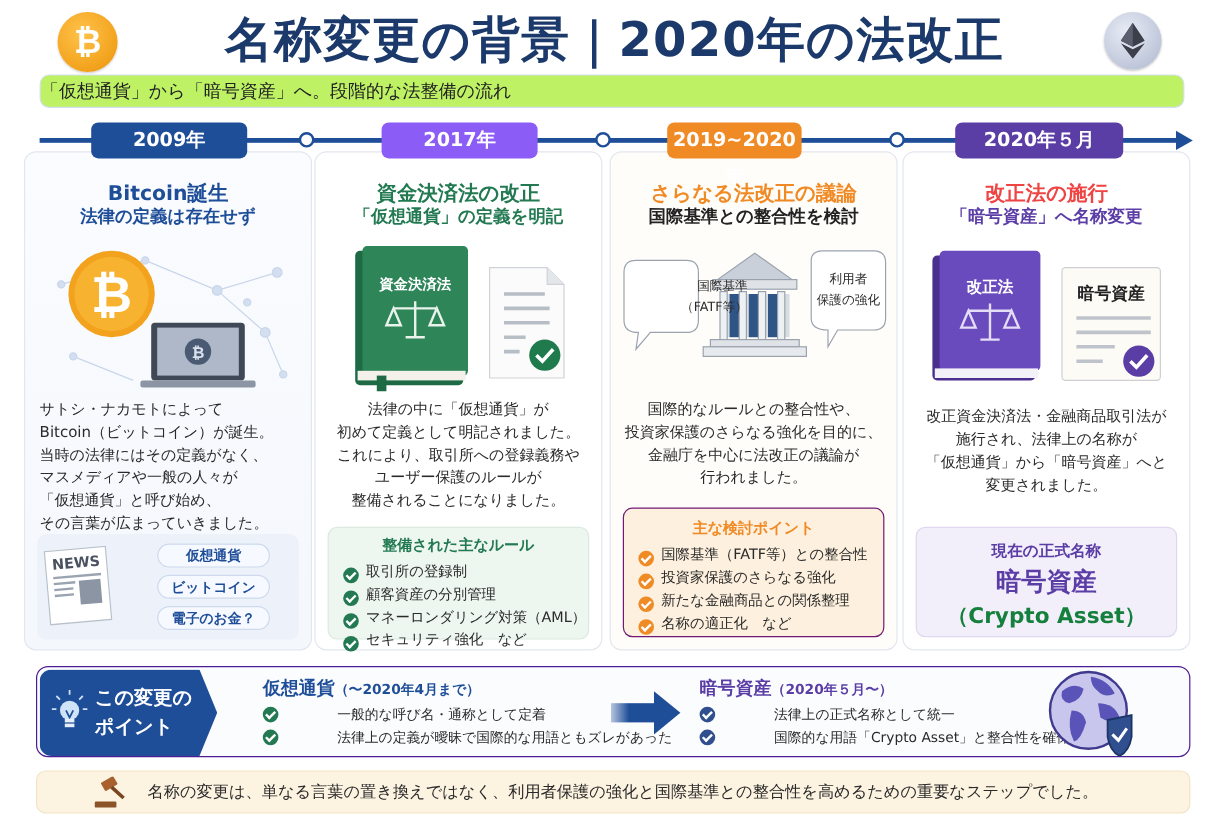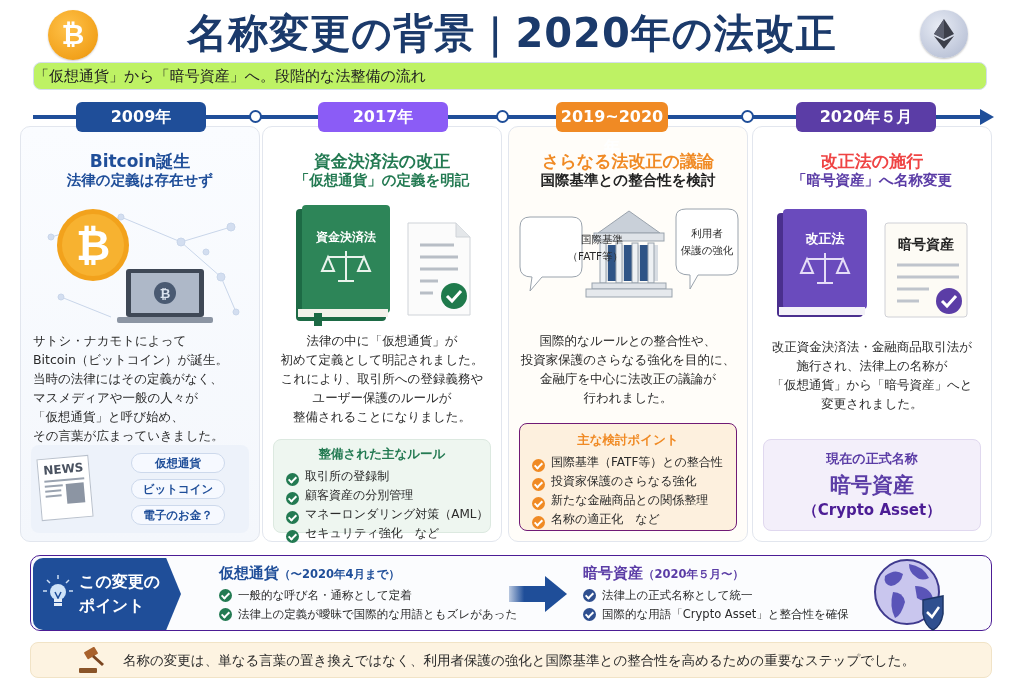--- a/index.html
+++ b/index.html
@@ -102,21 +102,21 @@
   .points-label {
     position: absolute; left: 2px; top: 2px; width: 148px; height: 72px;
     background: #1f4e99; border-radius: 10px 0 0 10px;
     clip-path: polygon(0 0, 90% 0, 100% 50%, 90% 100%, 0 100%);
     color: #fff; font-weight: bold; font-size: 16px; line-height: 24px;
   }
   .points-label .txt { position: absolute; left: 46px; top: 12px; white-space: pre-line; }
   .pt-title { font-size: 15px; font-weight: bold; }
   .pt-title small { font-size: 11.5px; font-weight: bold; }
   .pt-list { list-style: none; margin-top: 3px; }
-  .pt-list li { font-size: 11.5px; line-height: 19px; display: flex; align-items: center; }
+  .pt-list li { font-size: 11.5px; line-height: 19px; display: flex; align-items: center; gap: 43px; }
 
   .conclusion {
     position: absolute; left: 30px; top: 642px; width: 962px; height: 36px;
     background: #fdf3e1; border: 1px solid #f1e3c6; border-radius: 8px;
     font-size: 13.5px; line-height: 34px; color: #2a2a2a;
   }
 </style>
 </head>
 <body>
 
@@ -328,21 +328,21 @@
     <circle cx="176" cy="98" r="13" fill="#5b3da6"></circle>
     <path d="M169 98 L174 103 L183 93" stroke="#fff" stroke-width="3" fill="none"></path>
   </svg>
   <div class="card-body center" style="top:210px">改正資金決済法・金融商品取引法が
 施行され、法律上の名称が
 「仮想通貨」から「暗号資産」へと
 変更されました。</div>
   <div class="subbox" style="top:312px;height:92px;background:#f3effa;border:1px solid #e0d8ef;text-align:center;">
     <div style="font-size:13px;font-weight:bold;color:#5b3da6;margin-top:10px">現在の正式名称</div>
     <div style="font-size:21px;font-weight:bold;color:#5b3da6;margin-top:3px">暗号資産</div>
-    <div style="font-size:15px;font-weight:bold;color:#4c1d95;margin-top:2px">（Crypto Asset）</div>
+    <div style="font-size:18px;font-weight:bold;color:#15803d;margin-top:2px">（Crypto Asset）</div>
   </div>
 </div>
 <div class="year-badge" style="left:796px;width:140px;background:#5b3da6">2020年５月</div>
 
 <div class="points">
   <div class="points-label">
     <svg class="abs" style="left:10px;top:16px" width="30" height="40" viewBox="0 0 30 40">
       <g stroke="#cfe0f5" stroke-width="1.5">
           <line x1="15" y1="1" x2="15" y2="5"></line>
           <line x1="4" y1="6" x2="7" y2="9"></line>

